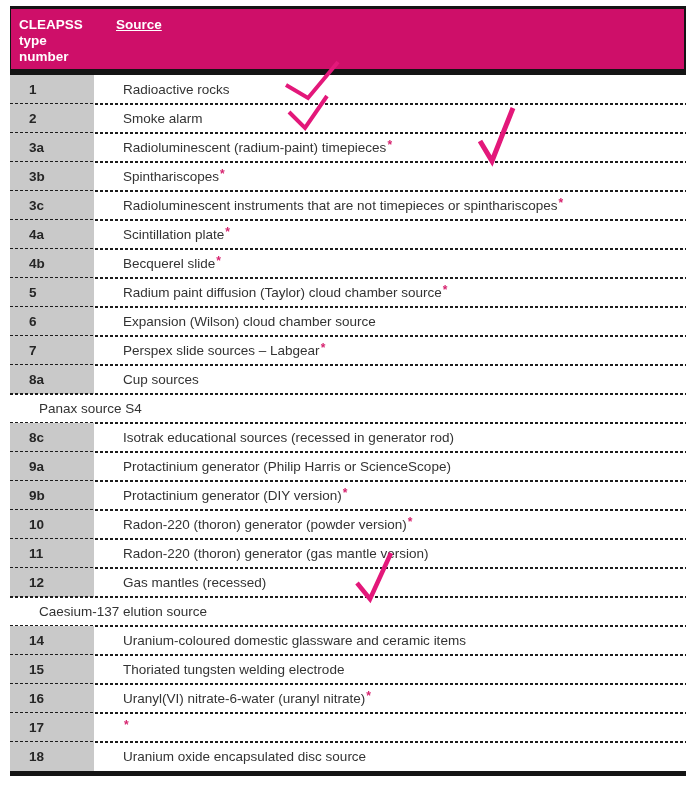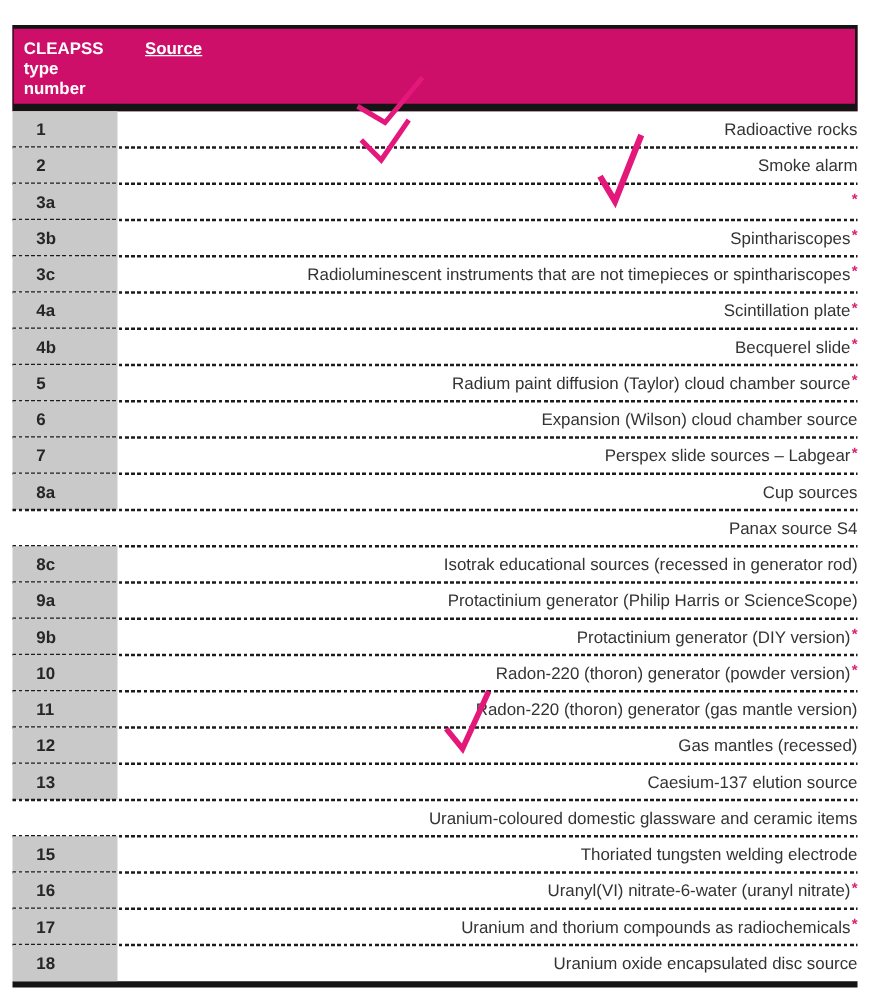--- a/index.html
+++ b/index.html
@@ -11,21 +11,21 @@
     position: relative;
     width: 696px;
     height: 791px;
     background: #ffffff;
     font-family: "Liberation Sans", sans-serif;
     overflow: hidden;
   }
   .table {
     position: absolute;
     left: 10px;
-    top: 20px;
+    top: 6px;
     width: 676px;
   }
   .thead {
     display: flex;
     box-sizing: content-box;
     height: 60px;
     background: var(--header-bg, #CE0F69);
     border-top: 3px solid #141414;
     border-left: 1px solid #141414;
     border-right: 2px solid #141414;
@@ -72,22 +72,21 @@
     width: 84px;
     background: var(--number-col-bg, #C9C9C9);
     font-weight: bold;
     color: #262626;
     padding-left: 19px;
     box-sizing: border-box;
   }
   .td.col-source {
     flex: 1;
     color: #333333;
-    padding-left: 44px;
-    justify-content: flex-end;
+    padding-left: 29px;
   }
   .ast {
     color: var(--asterisk-color, #D6246F);
     font-weight: bold;
     margin-left: 1px;
     position: relative;
     top: -3px;
     font-size: 12px;
   }
   .annotations {
@@ -118,20 +117,21 @@
         </div>
         <div class="tr">
           <div class="td col-type">2</div>
           <div class="td col-source">
             <span>Smoke alarm</span>
           </div>
         </div>
         <div class="tr">
           <div class="td col-type">3a</div>
           <div class="td col-source">
+            <span>Radioluminescent (radium-paint) timepieces</span>
             <span class="ast">*</span>
           </div>
         </div>
         <div class="tr">
           <div class="td col-type">3b</div>
           <div class="td col-source">
             <span>Spinthariscopes</span>
             <span class="ast">*</span>
           </div>
         </div>
@@ -219,47 +219,46 @@
             <span>Radon-220 (thoron) generator (gas mantle version)</span>
           </div>
         </div>
         <div class="tr">
           <div class="td col-type">12</div>
           <div class="td col-source">
             <span>Gas mantles (recessed)</span>
           </div>
         </div>
         <div class="tr">
-          <div class="td col-type">13</div>
           <div class="td col-source">
             <span>Caesium-137 elution source</span>
           </div>
         </div>
         <div class="tr">
+          <div class="td col-type">14</div>
           <div class="td col-source">
             <span>Uranium-coloured domestic glassware and ceramic items</span>
           </div>
         </div>
         <div class="tr">
           <div class="td col-type">15</div>
           <div class="td col-source">
             <span>Thoriated tungsten welding electrode</span>
           </div>
         </div>
         <div class="tr">
           <div class="td col-type">16</div>
           <div class="td col-source">
             <span>Uranyl(VI) nitrate-6-water (uranyl nitrate)</span>
             <span class="ast">*</span>
           </div>
         </div>
         <div class="tr">
           <div class="td col-type">17</div>
           <div class="td col-source">
-            <span>Uranium and thorium compounds as radiochemicals</span>
             <span class="ast">*</span>
           </div>
         </div>
         <div class="tr">
           <div class="td col-type">18</div>
           <div class="td col-source">
             <span>Uranium oxide encapsulated disc source</span>
           </div>
         </div>
       </div>

